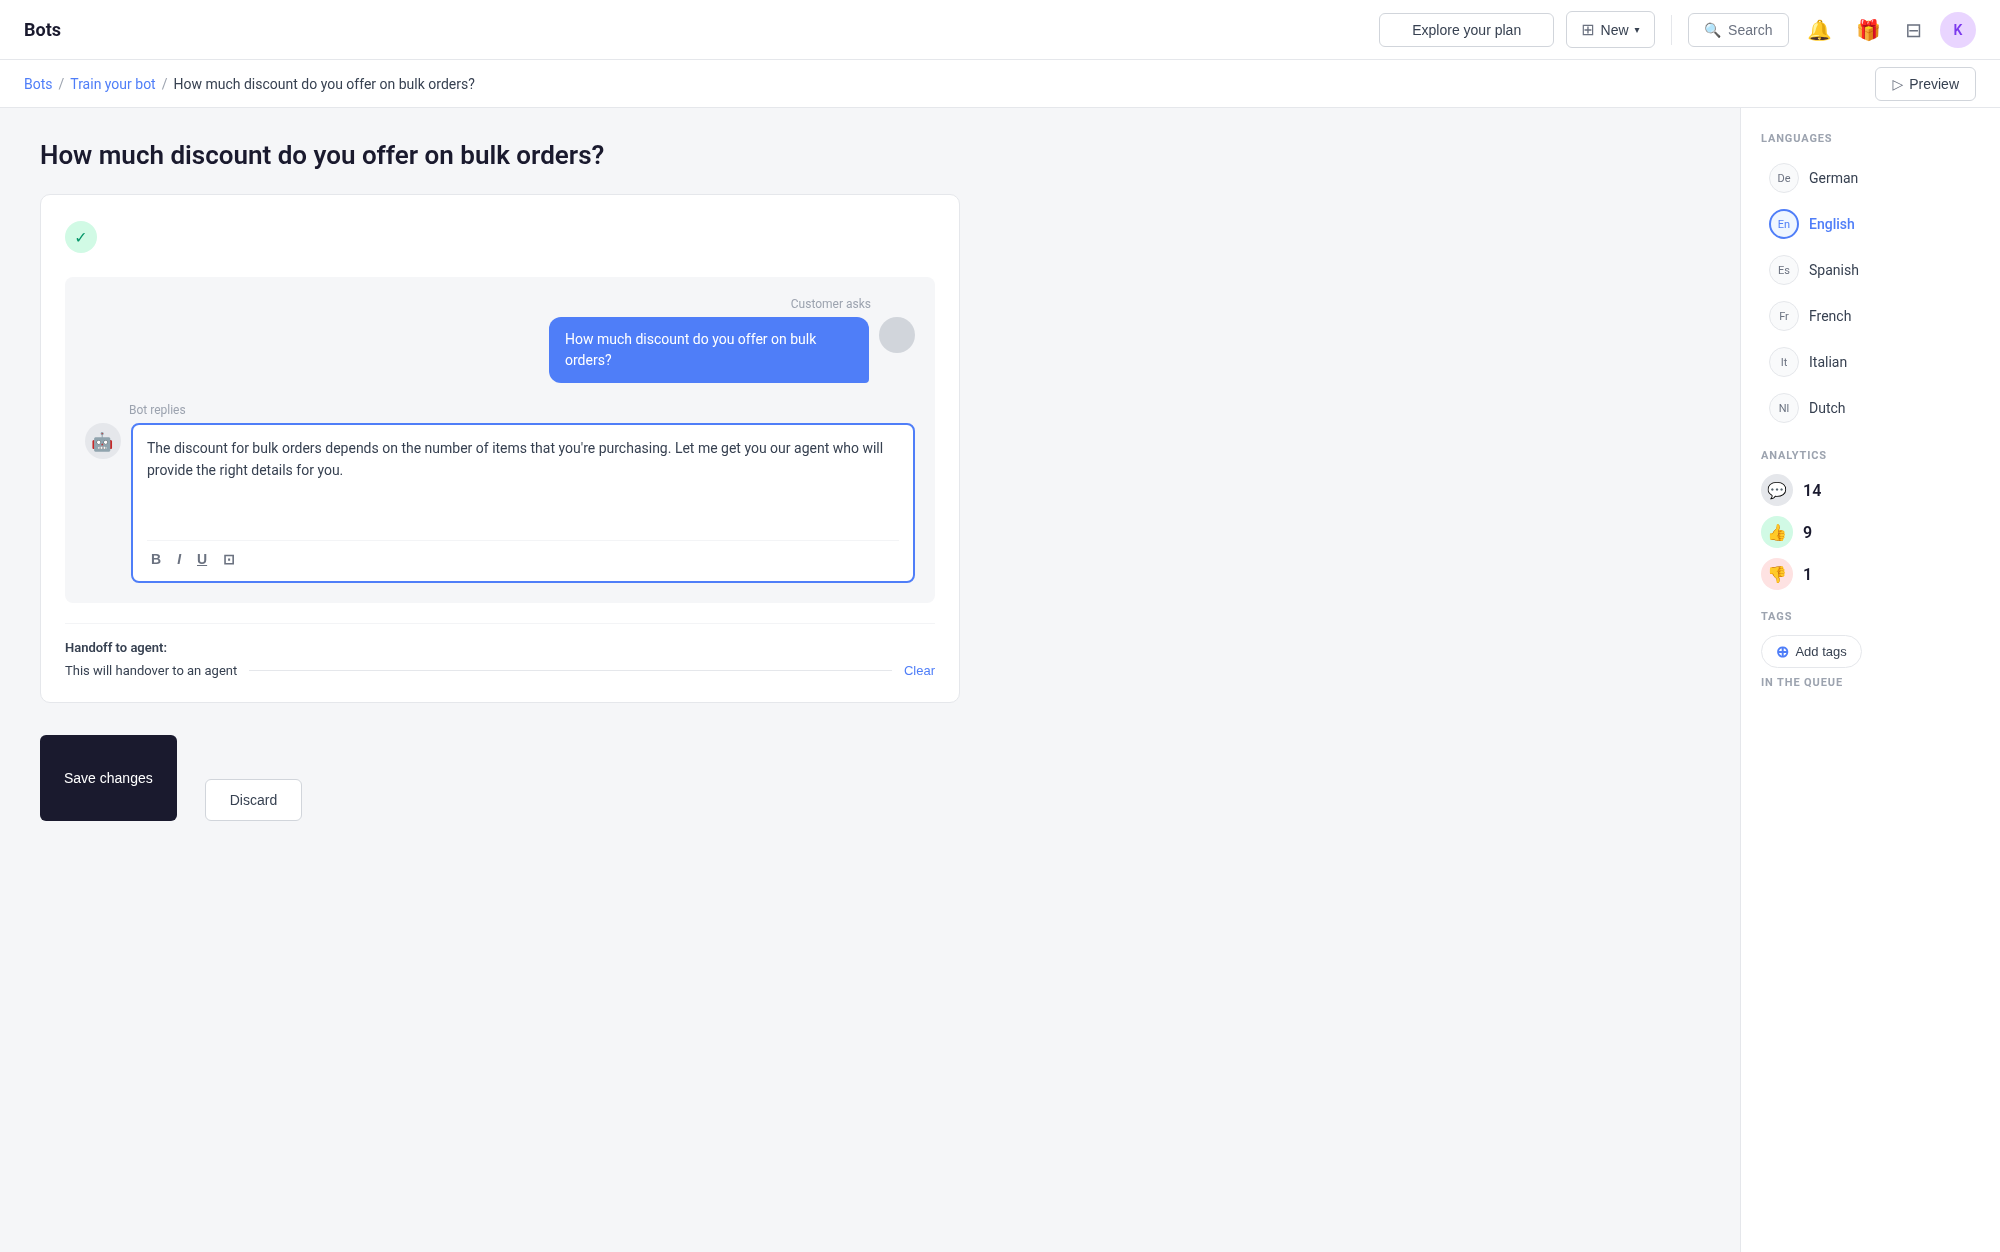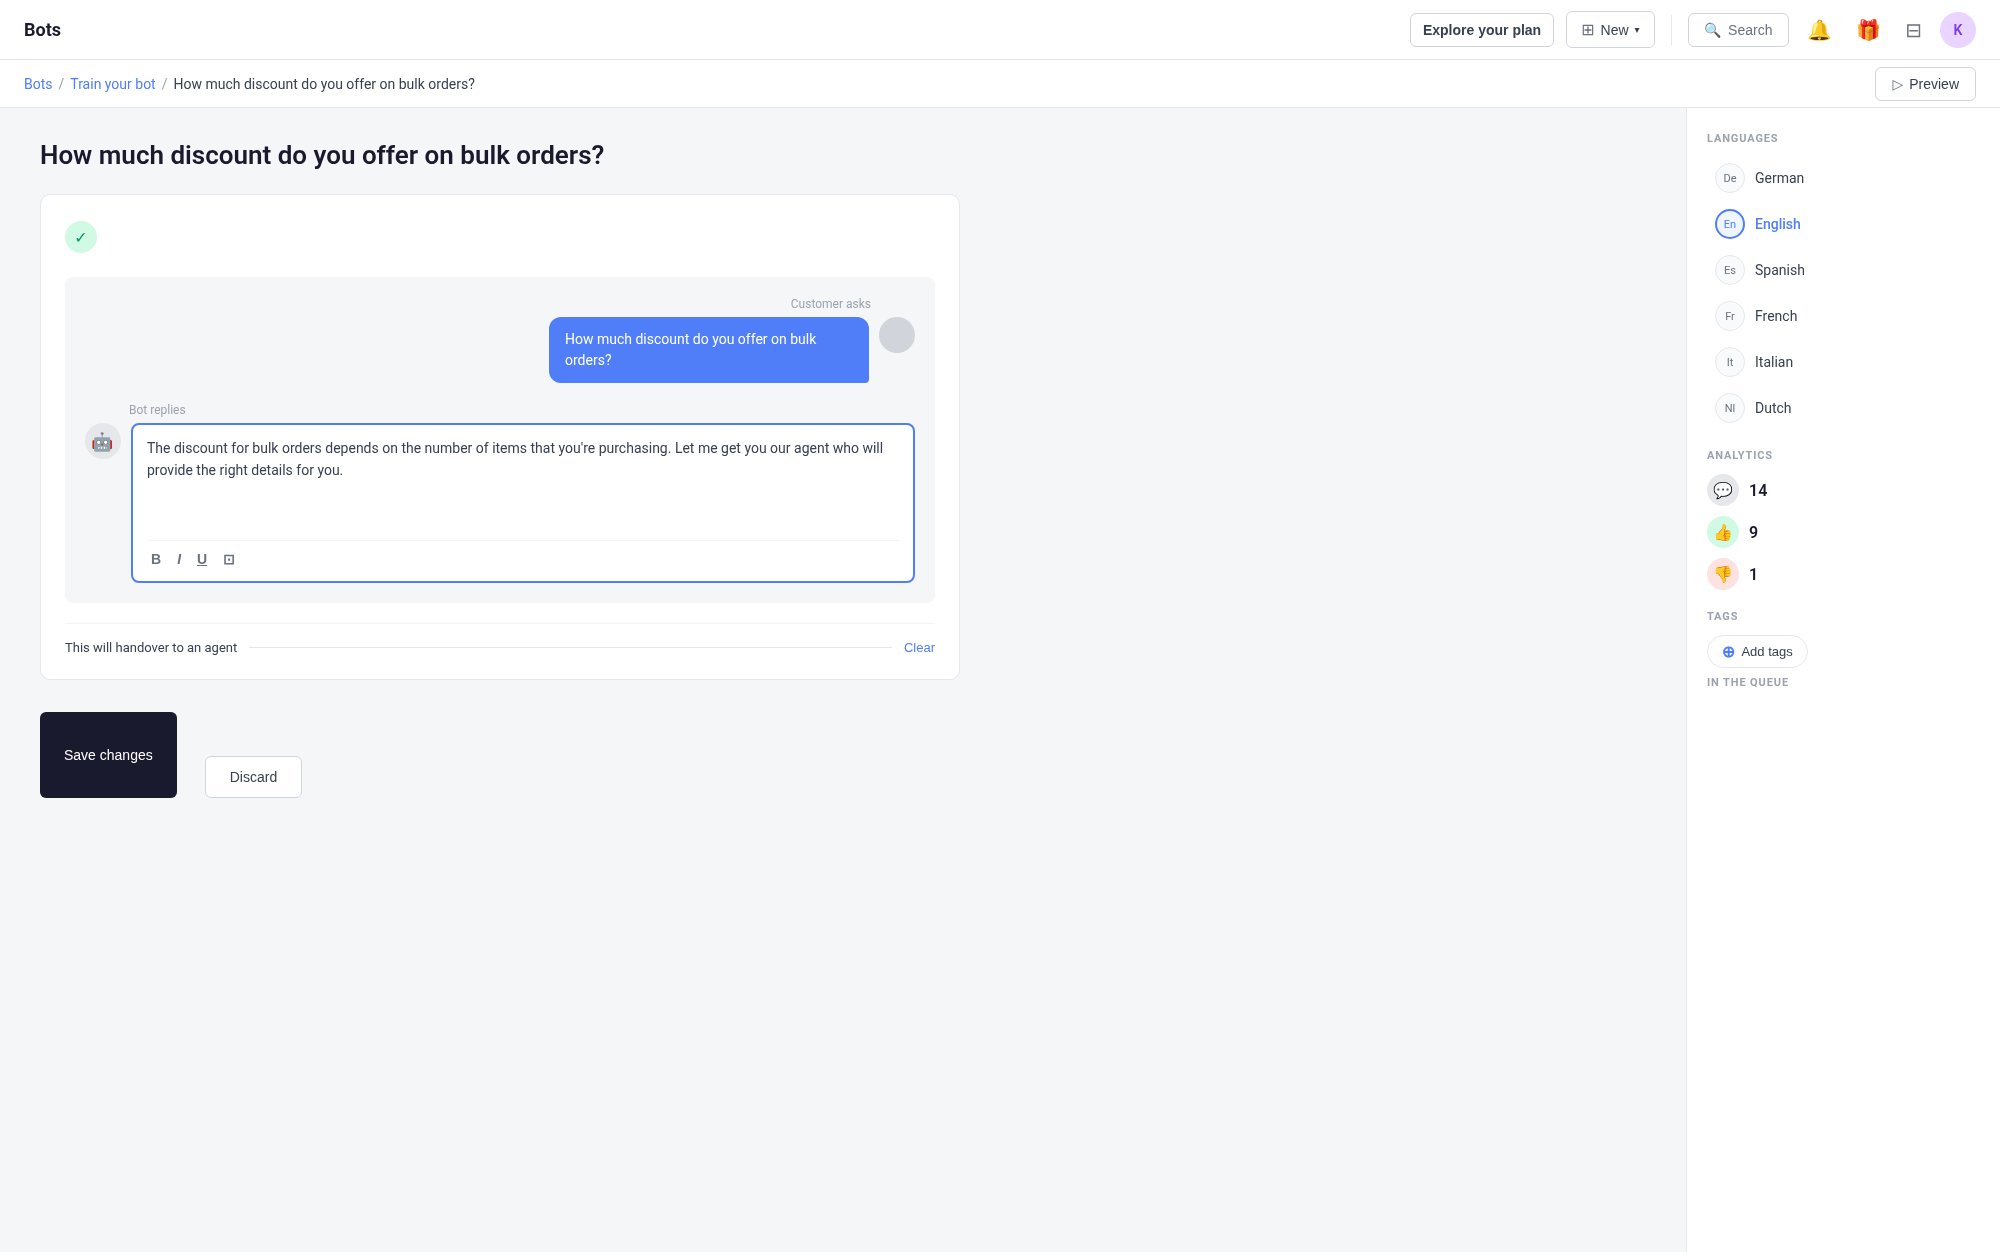--- a/index.html
+++ b/index.html
@@ -23,25 +23,24 @@
     .topnav-logo {
       font-weight: 700;
       font-size: 18px;
       color: #1a1a2e;
       margin-right: auto;
     }
     .topnav-explore-btn {
       border: 1px solid #d1d5db;
       background: #fff;
       border-radius: 6px;
-      padding: 8px 12px;
-      font-size: 14px;
-      cursor: pointer;
-      color: #374151;
-      font-weight: bold;
+      padding: 8px 32px;
+      font-size: 14px;
+      cursor: pointer;
+      color: #374151;
     }
     .topnav-new-btn {
       display: flex;
       align-items: center;
       gap: 6px;
       border: 1px solid #d1d5db;
       background: #fff;
       border-radius: 6px;
       padding: 8px 14px;
       font-size: 14px;
@@ -138,21 +137,21 @@
     
     .main-layout {
       display: flex;
       min-height: calc(100vh - 108px);
     }
     .content-area {
       flex: 1;
       padding: 32px 40px;
     }
     .sidebar-panel {
-      width: 314px;
+      width: 260px;
       background: #fff;
       border-left: 1px solid #e5e7eb;
       padding: 24px 20px;
     }
 
     
     .page-title {
       font-size: 26px;
       font-weight: 600;
       color: #1a1a2e;
@@ -514,20 +513,21 @@
               <button class="editor-toolbar-btn"><b>B</b></button>
               <button class="editor-toolbar-btn"><i>I</i></button>
               <button class="editor-toolbar-btn"><u>U</u></button>
               <button class="editor-toolbar-btn">⊡</button>
             </div>
           </div>
         </div>
       </div>
 
       <div class="handoff-section">
+        <div class="handoff-label">Handoff to agent:</div>
         <div class="handoff-row">
           <span class="handoff-text">This will handover to an agent</span>
           <div class="handoff-line"></div>
           <button class="handoff-clear-btn">Clear</button>
         </div>
       </div>
     </div>
 
     <div class="action-buttons">
       <button class="save-btn">Save changes</button>

